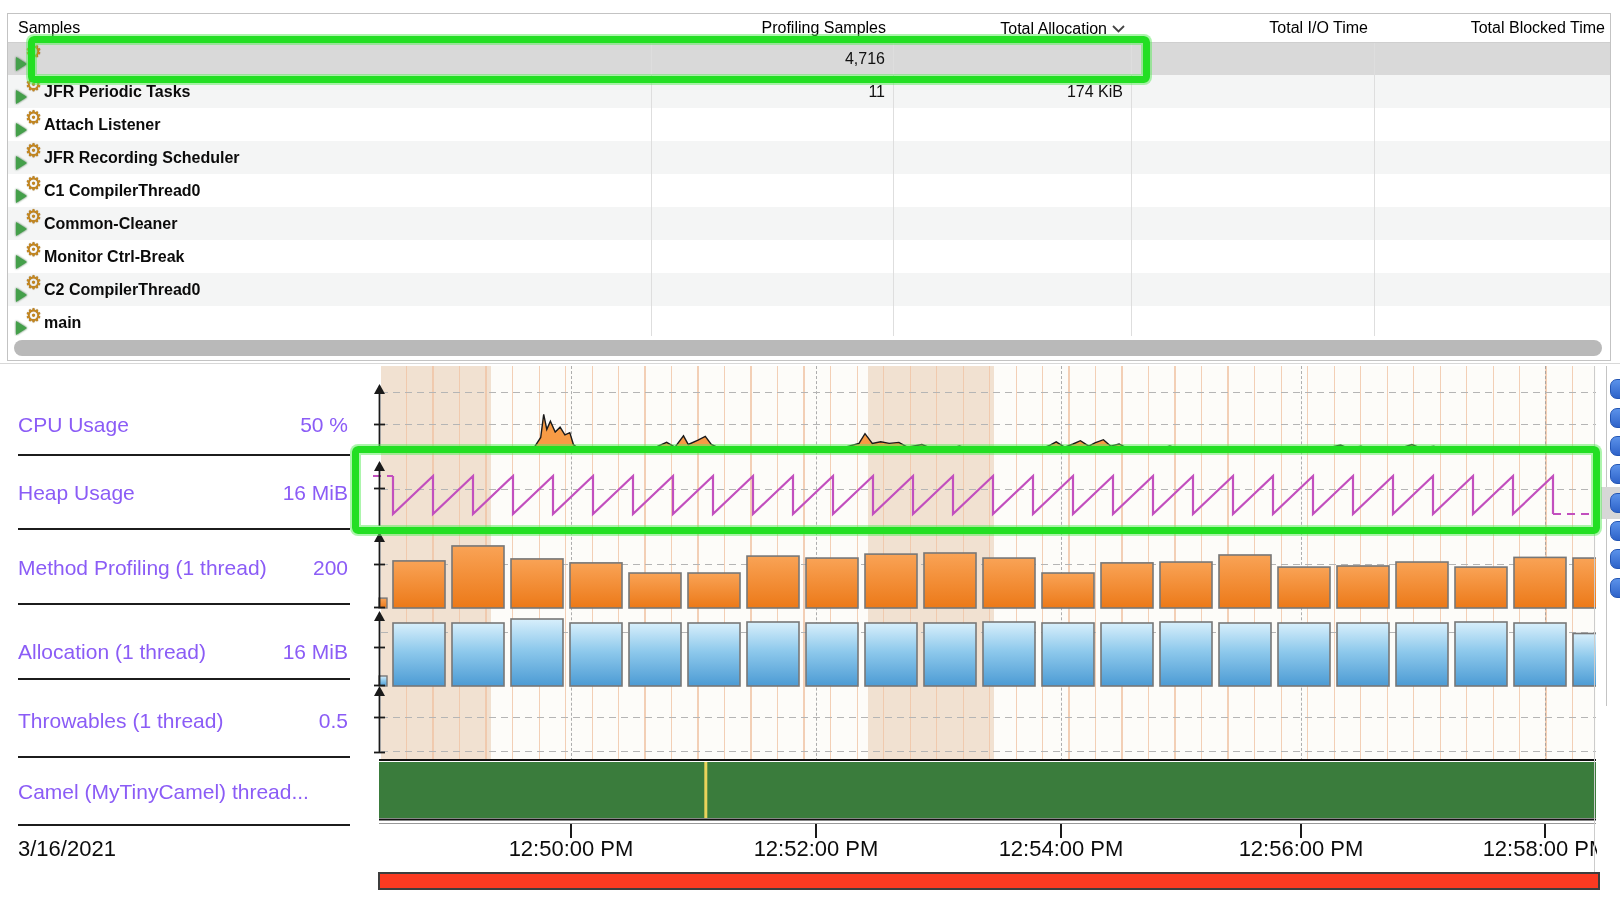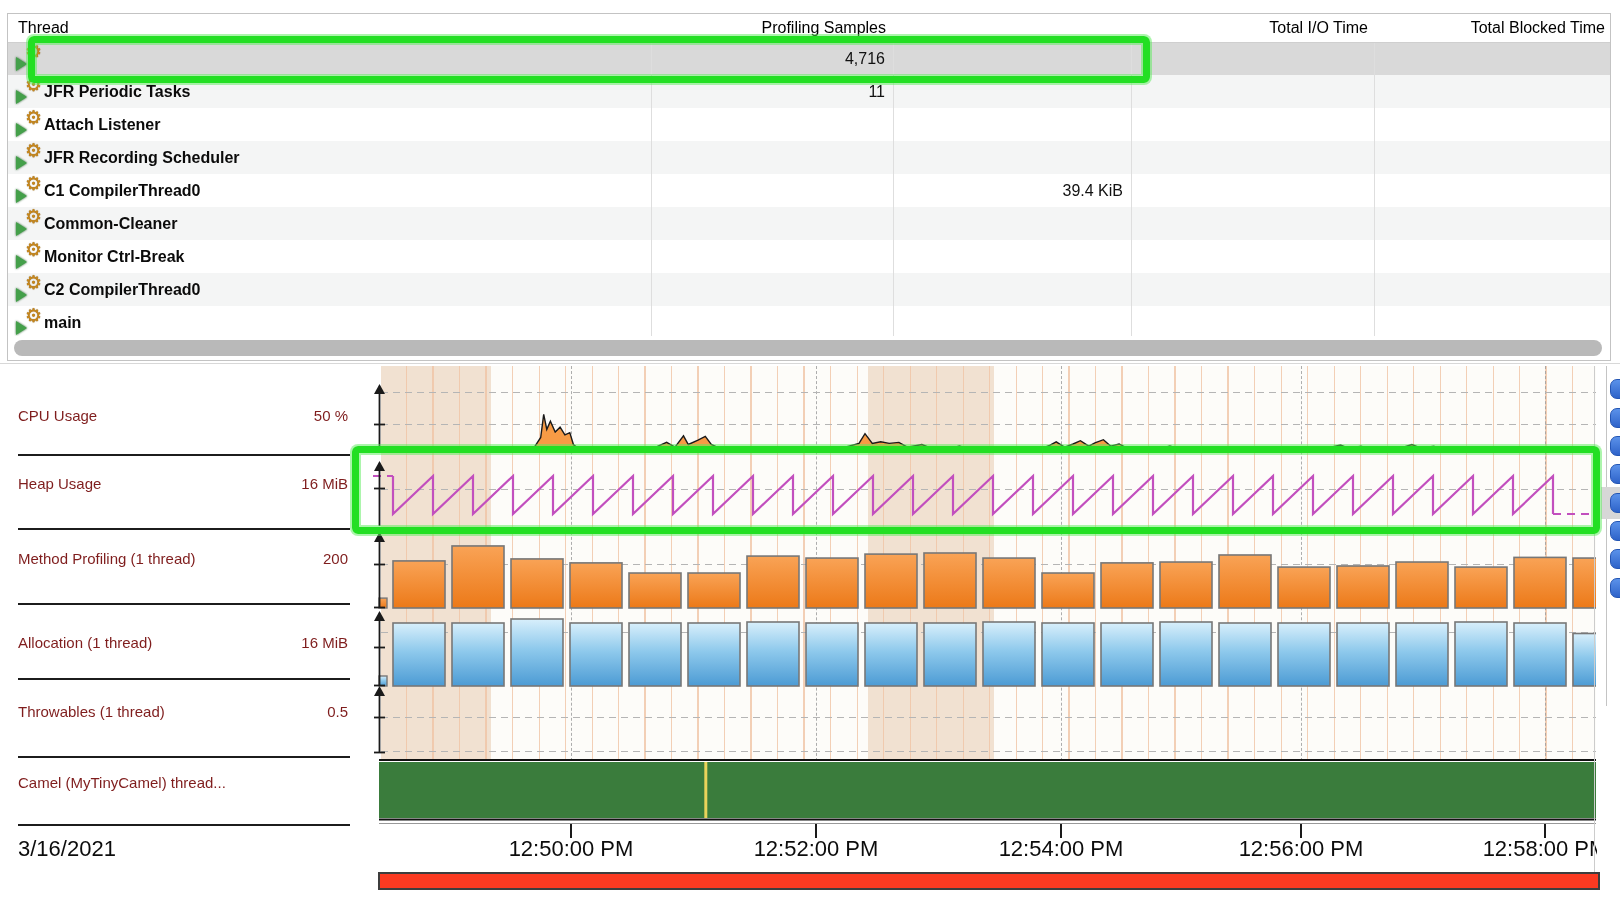--- a/index.html
+++ b/index.html
@@ -27,21 +27,21 @@
   .gear{position:absolute;left:9px;top:-4px;font-size:19px;line-height:19px;color:#c8871c;
         text-shadow:0 0 1px #6b4a08}
   .colsep{position:absolute;top:0;width:1px;height:322px;background:#dedede;z-index:2}
   .hsb-track{position:absolute;left:1px;right:1px;bottom:1px;height:23px;background:#fff;z-index:4}
   .hsb-thumb{position:absolute;left:5px;top:4px;width:1588px;height:16px;background:#b9b9b9;border-radius:8px}
 
   
   .chart-panel{position:absolute;left:0;top:363px;width:1620px;height:541px;background:#fff;
                border-top:1px solid #d8d8d8;box-sizing:border-box}
   .clabel-row{position:absolute;left:18px;width:330px;height:30px;display:flex;
-              justify-content:space-between;align-items:flex-start;font-size:15px;white-space:nowrap;color:#7f1d1d}
+              justify-content:space-between;align-items:flex-end;font-size:21px;white-space:nowrap;color:#8b5cf6}
   .clabel-row .ticklab{text-align:right}
   .csep{position:absolute;left:18px;width:332px;height:2px;background:#1c1c1c}
   .plot-bg{position:absolute;left:381px;top:2px;width:1215px;height:395px;background:#fdfcf9;overflow:hidden}
   .band{position:absolute;top:0;height:100%;background:#f1e1d1}
   .grid{position:absolute;inset:0;
         background:repeating-linear-gradient(90deg,transparent 0 25px,rgba(240,196,165,.8) 25px 26.5px)}
   .dashv{position:absolute;top:0;height:100%;width:0;border-left:1px dashed #a0a0a0;opacity:.85}
   .timelabels{position:absolute;left:0;top:0;width:1597px;height:541px;overflow:hidden;pointer-events:none}
   .timelabel{position:absolute;top:471px;height:28px;line-height:28px;font-size:22px;
              text-align:center;width:200px;color:#0c0c0c;white-space:nowrap}
@@ -57,22 +57,25 @@
 
   
   .anno{position:absolute;border:7px solid #23df23;border-radius:6px;box-sizing:border-box;
         box-shadow:0 0 0 2px rgba(90,235,90,.5), inset 0 0 0 2px rgba(90,235,90,.5);z-index:9}
 </style>
 </head>
 <body>
 
 <div class="table-panel">
   <div class="thead">
-    <div class="hcell" style="left:10px;width:600px">Thread</div>
+    <div class="hcell" style="left:10px;width:600px">Samples</div>
     <div class="hcell right" style="left:643px;width:242px;padding-right:7px">Profiling Samples</div>
+    <div class="hcell right" style="left:885px;width:238px;padding-right:6px"><span>Total Allocation</span><span class="sortglyph"><svg width="13" height="9" viewBox="0 0 13 9">
+            <polyline points="1,2 6.5,7.5 12,2" fill="none" stroke="#444" stroke-width="1.8"></polyline>
+          </svg></span></div>
     <div class="hcell right" style="left:1123px;width:243px;padding-right:6px">Total I/O Time</div>
     <div class="hcell right" style="left:1366px;width:236px;padding-right:5px">Total Blocked Time</div>
   </div>
   <div class="rows">
       <div class="trow selected" style="top: 0px;">
         <span class="ticon">
           <span class="gear">⚙</span>
           <span class="tri"></span>
         </span>
         <span class="tval" style="left: 643px; width: 242px; padding-right: 8px;">4,716</span>
@@ -80,20 +83,21 @@
         <span class="tval" style="left: 1123px; width: 243px; padding-right: 8px;"></span>
         <span class="tval" style="left: 1366px; width: 236px; padding-right: 8px;"></span>
       </div>
       <div class="trow zebra" style="top: 33px;">
         <span class="ticon">
           <span class="gear">⚙</span>
           <span class="tri"></span>
         </span>
         <span class="tname">JFR Periodic Tasks</span>
         <span class="tval" style="left: 643px; width: 242px; padding-right: 8px;">11</span>
+        <span class="tval" style="left: 885px; width: 238px; padding-right: 8px;">174 KiB</span>
         <span class="tval" style="left: 1123px; width: 243px; padding-right: 8px;"></span>
         <span class="tval" style="left: 1366px; width: 236px; padding-right: 8px;"></span>
       </div>
       <div class="trow" style="top: 66px;">
         <span class="ticon">
           <span class="gear">⚙</span>
           <span class="tri"></span>
         </span>
         <span class="tname">Attach Listener</span>
         <span class="tval" style="left: 643px; width: 242px; padding-right: 8px;"></span>
@@ -111,21 +115,20 @@
         <span class="tval" style="left: 1123px; width: 243px; padding-right: 8px;"></span>
         <span class="tval" style="left: 1366px; width: 236px; padding-right: 8px;"></span>
       </div>
       <div class="trow" style="top: 132px;">
         <span class="ticon">
           <span class="gear">⚙</span>
           <span class="tri"></span>
         </span>
         <span class="tname">C1 CompilerThread0</span>
         <span class="tval" style="left: 643px; width: 242px; padding-right: 8px;"></span>
-        <span class="tval" style="left: 885px; width: 238px; padding-right: 8px;">39.4 KiB</span>
         <span class="tval" style="left: 1123px; width: 243px; padding-right: 8px;"></span>
         <span class="tval" style="left: 1366px; width: 236px; padding-right: 8px;"></span>
       </div>
       <div class="trow zebra" style="top: 165px;">
         <span class="ticon">
           <span class="gear">⚙</span>
           <span class="tri"></span>
         </span>
         <span class="tname">Common-Cleaner</span>
         <span class="tval" style="left: 643px; width: 242px; padding-right: 8px;"></span>

